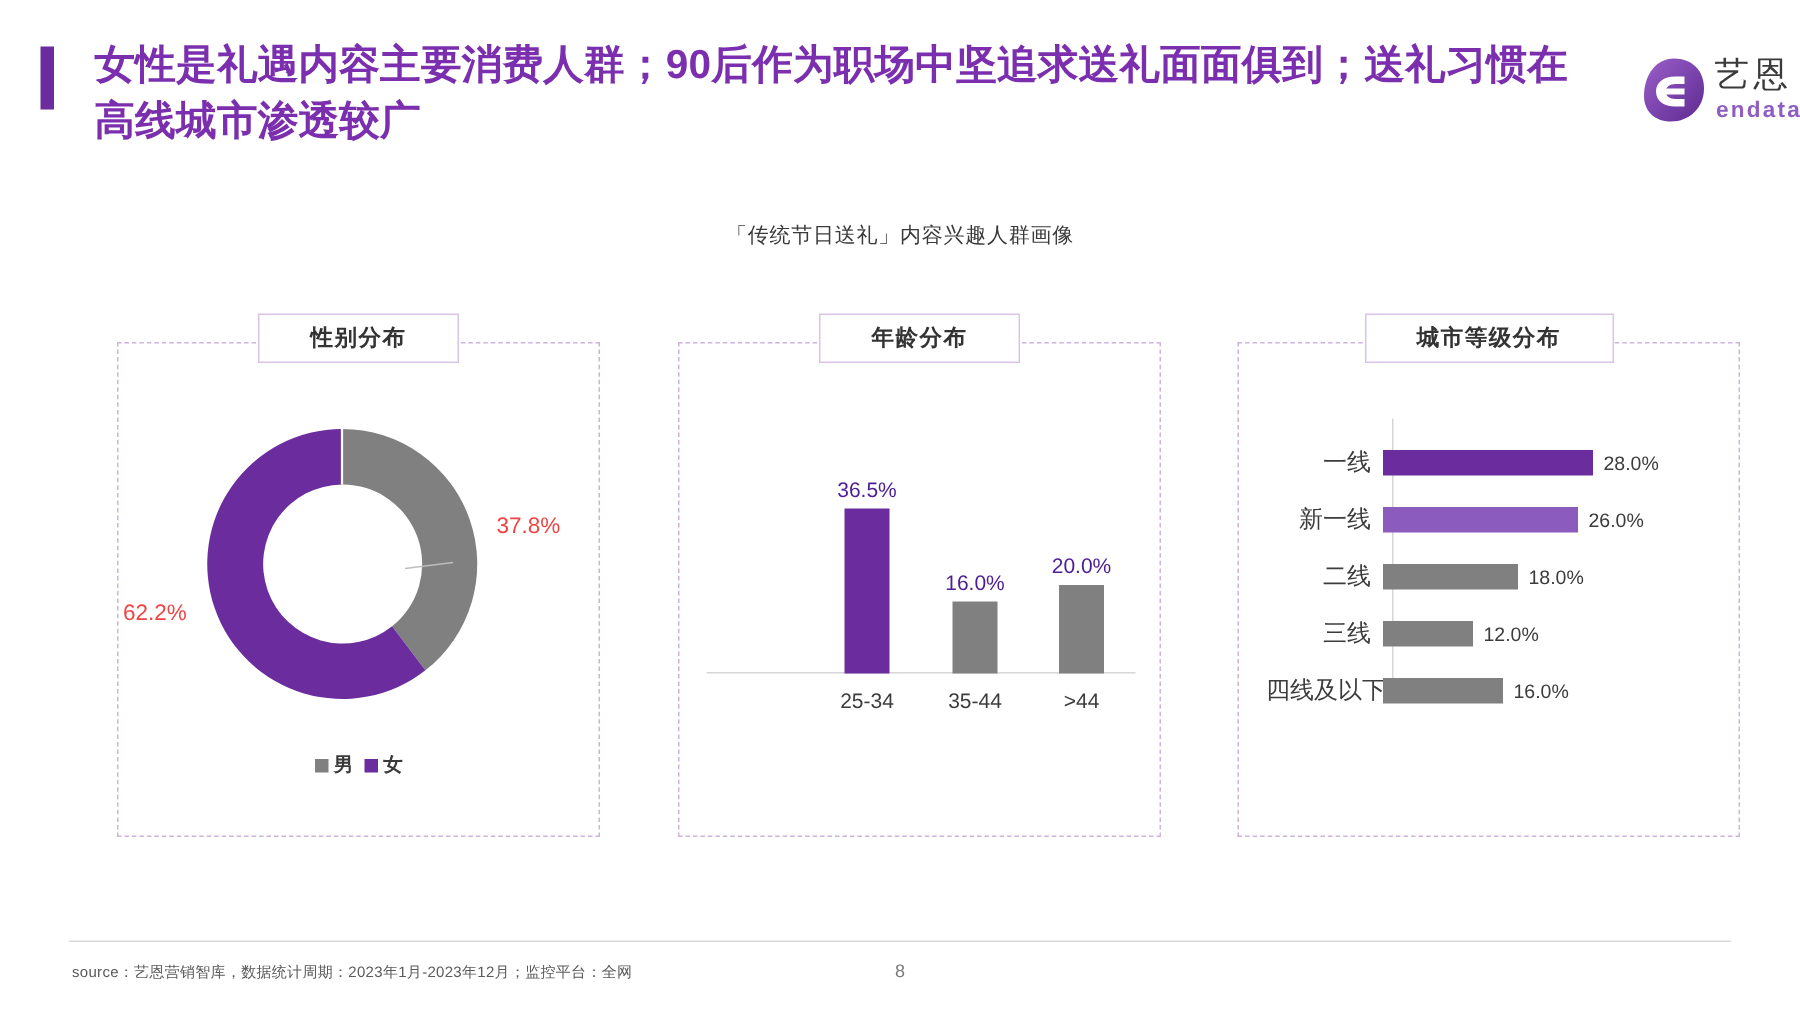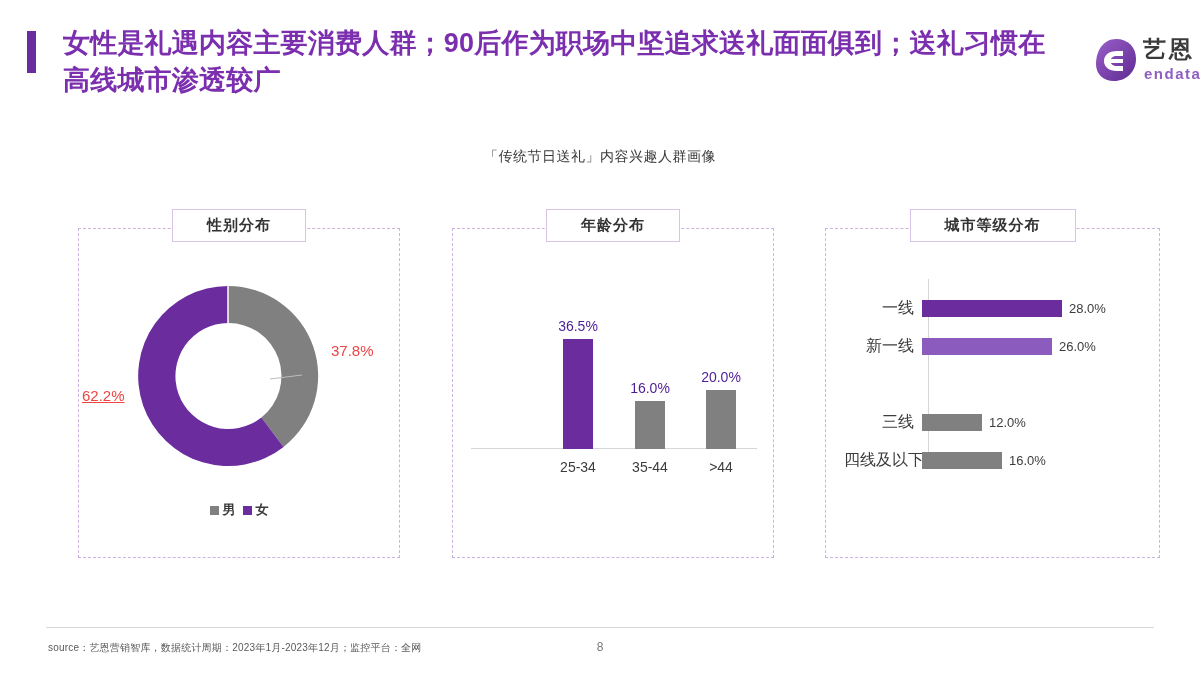--- a/index.html
+++ b/index.html
@@ -48,21 +48,21 @@
   }
   #logo-mark {
     position: absolute;
     left: 0; top: 2px;
     width: 42px; height: 44px;
   }
   #logo-cn {
     position: absolute;
     left: 48px; top: 0px;
     font-size: 23px;
-    font-weight: bold;
+    font-weight: normal;
     color: #3B3B3B;
     letter-spacing: 3px;
     line-height: 1.2;
   }
   #logo-en {
     position: absolute;
     left: 49px; top: 29px;
     font-size: 15px;
     font-weight: bold;
     color: #8E5FC0;
@@ -115,21 +115,21 @@
     left: 51px; top: 49px;
     width: 196px; height: 196px;
   }
   .donut-label {
     position: absolute;
     font-size: 15px;
     color: #ef4444;
     white-space: nowrap;
   }
   #label-male   { left: 252px; top: 113px; }
-  #label-female { left: 3px;  top: 158px; text-decoration: underline; }
+  #label-female { left: 3px;  top: 171px; }
 
   #gender-legend {
     position: absolute;
     left: 0; right: 0;
     top: 272px;
     display: flex;
     justify-content: center;
     align-items: center;
     gap: 7px;
     font-size: 13px;
@@ -339,20 +339,25 @@
       <span class="city-bar t1" style="width:140px"></span>
       <span class="city-value">28.0%</span>
     </div>
 
     <div class="city-row" style="top:60px">
       <span class="city-cat">新一线</span>
       <span class="city-bar t2" style="width:130px"></span>
       <span class="city-value">26.0%</span>
     </div>
 
+    <div class="city-row" style="top:98px">
+      <span class="city-cat">二线</span>
+      <span class="city-bar" style="width:90px"></span>
+      <span class="city-value">18.0%</span>
+    </div>
 
     <div class="city-row" style="top:136px">
       <span class="city-cat">三线</span>
       <span class="city-bar" style="width:60px"></span>
       <span class="city-value">12.0%</span>
     </div>
 
     <div class="city-row" style="top:174px">
       <span class="city-cat">四线及以下</span>
       <span class="city-bar" style="width:80px"></span>

